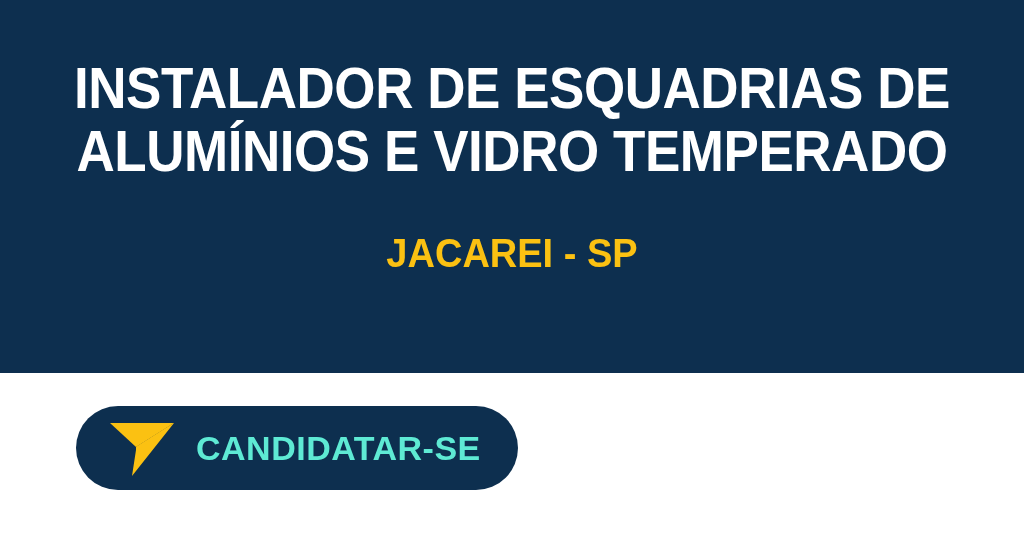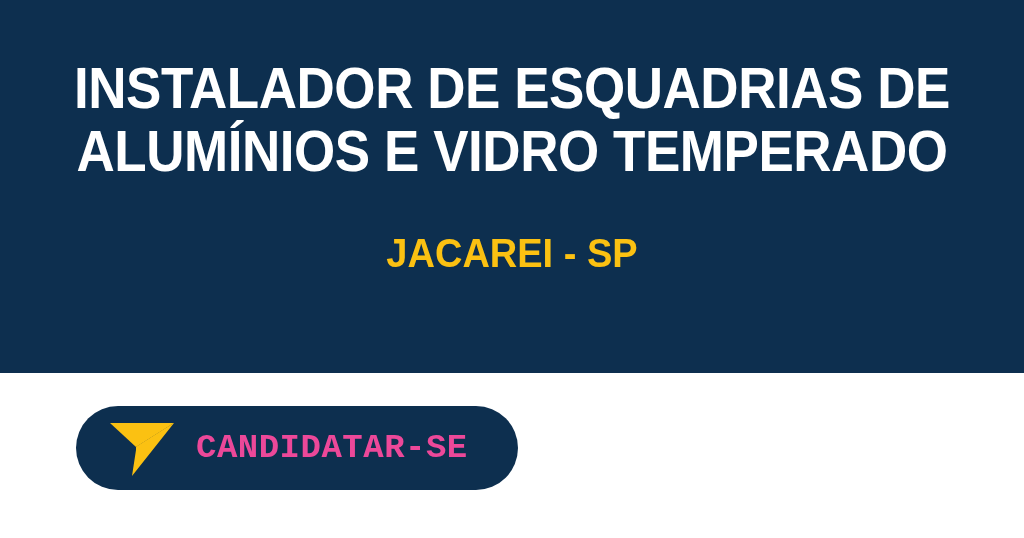--- a/index.html
+++ b/index.html
@@ -91,22 +91,22 @@
   }
 
   .send-icon {
     width:72px;
     height:62px;
     flex:0 0 auto;
     display:block;
   }
 
   .apply-label {
-    color:#ec4899;
-    font-family:Liberation Mono, monospace;
+    color:#5eead4;
+    font-family:Liberation Sans, sans-serif;
     font-weight:bold;
     font-size:34px;
     letter-spacing:0.5px;
     line-height:1;
     text-transform:uppercase;
     white-space:nowrap;
   }
 </style>
 </head>
 <body>

